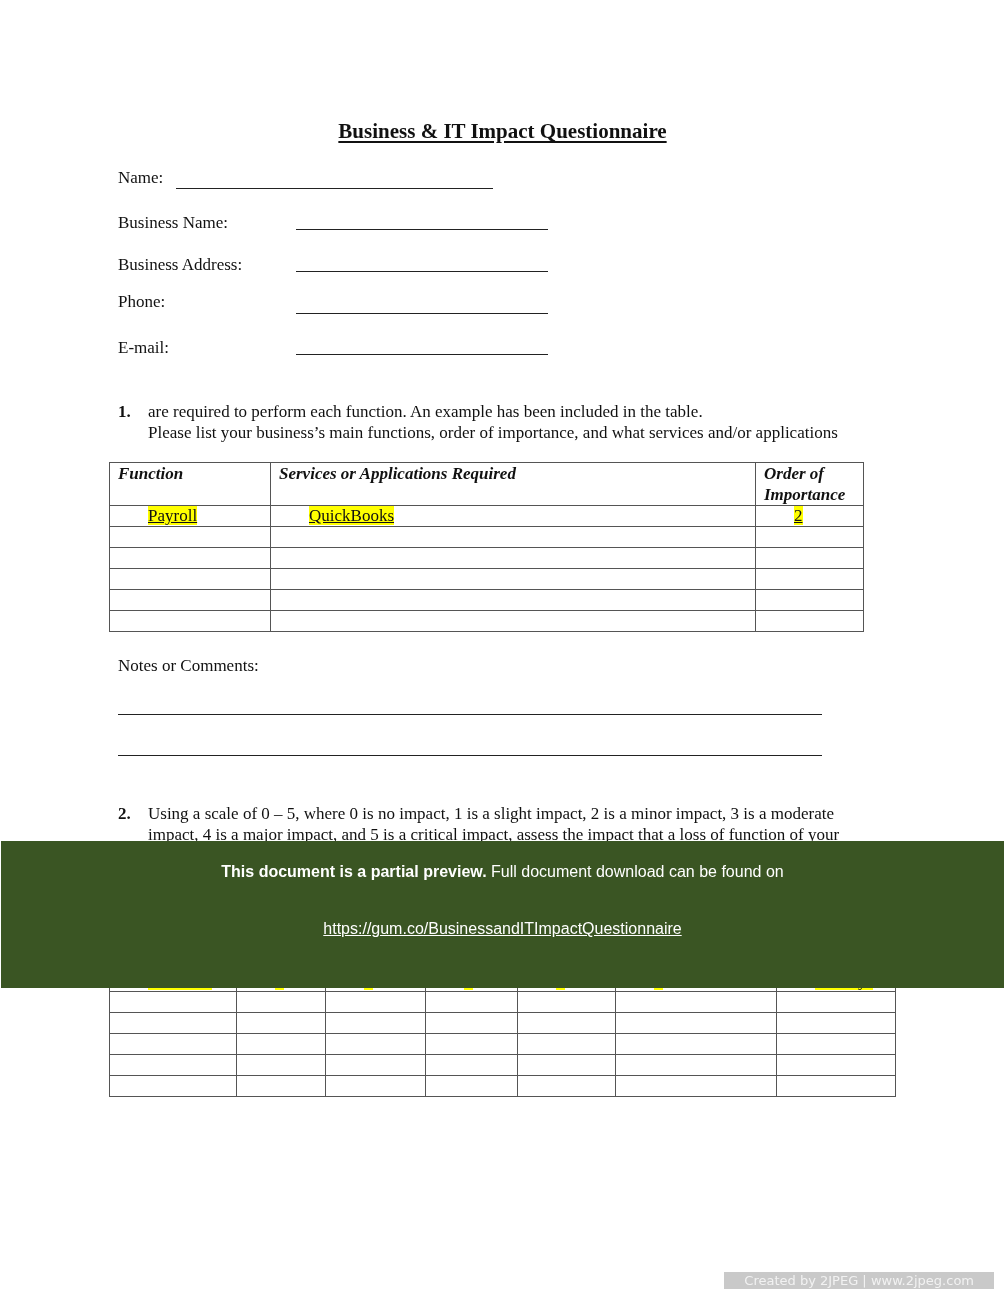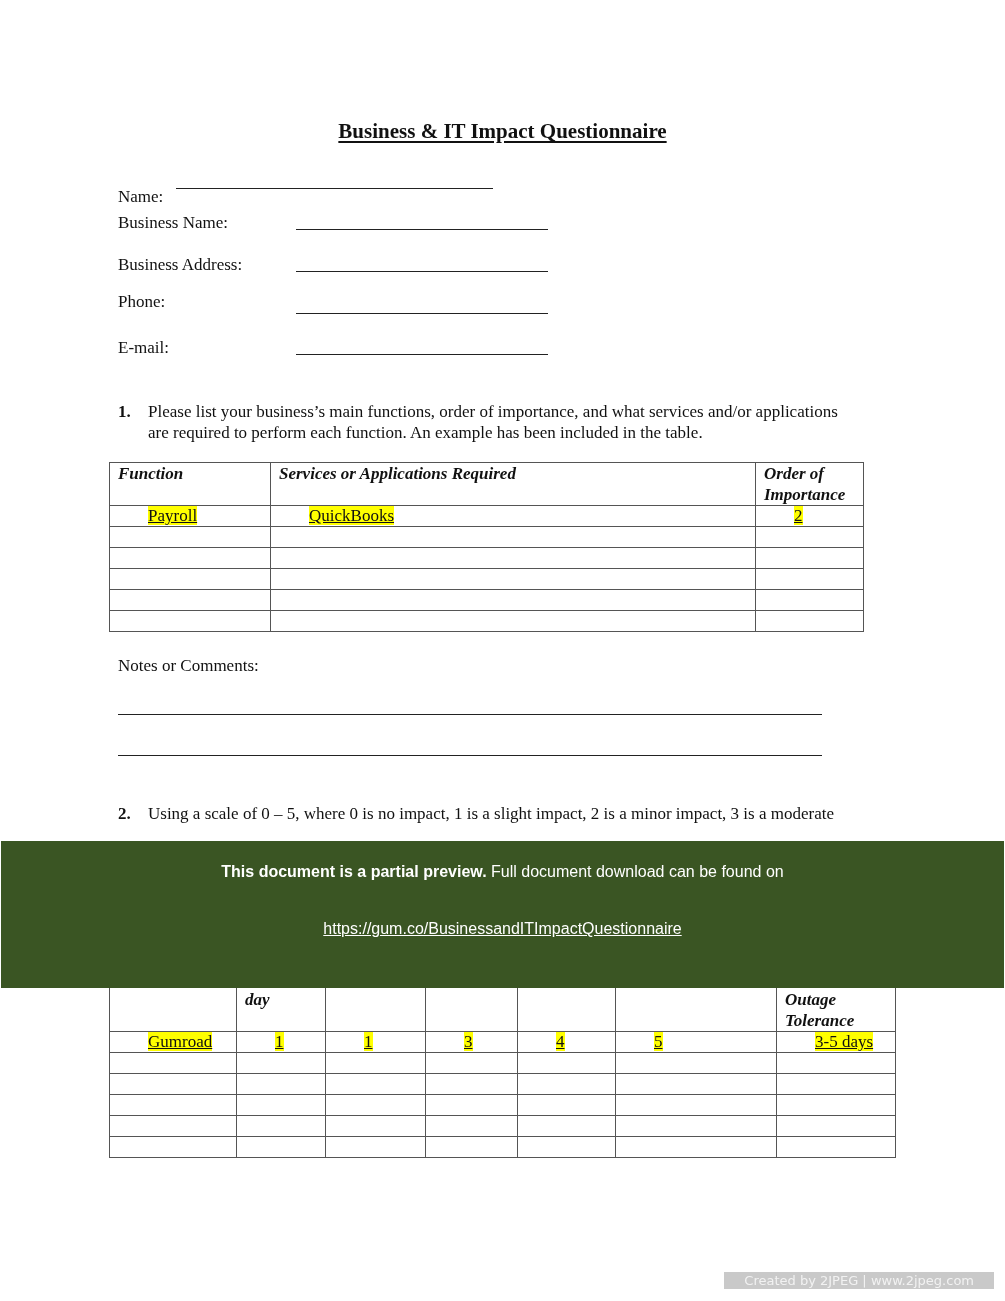--- a/index.html
+++ b/index.html
@@ -22,39 +22,39 @@
   .banner .l3 { position:absolute; left:0; right:0; top:79px; }
   .banner a { color:#fff; text-decoration:underline; }
   .wm { right:11px; top:1272px; background:#c9c9c9; color:#f2f2f2; font-family:"DejaVu Sans", sans-serif;
         font-size:13px; padding:1px 20px; }
 </style>
 </head>
 <body>
 
 <div class="abs title"><span>Business &amp; IT Impact Questionnaire</span></div>
 
-<div class="abs lbl" style="left:118px;top:187px">Name:</div>
+<div class="abs lbl" style="left:118px;top:168px">Name:</div>
 <div class="abs line" style="left:176px;top:188px;width:317px"></div>
 
 <div class="abs lbl" style="left:118px;top:213px">Business Name:</div>
 <div class="abs line" style="left:296px;top:229px;width:252px"></div>
 
 <div class="abs lbl" style="left:118px;top:255px">Business Address:</div>
 <div class="abs line" style="left:296px;top:271px;width:252px"></div>
 
 <div class="abs lbl" style="left:118px;top:292px">Phone:</div>
 <div class="abs line" style="left:296px;top:313px;width:252px"></div>
 
 <div class="abs lbl" style="left:118px;top:338px">E-mail:</div>
 <div class="abs line" style="left:296px;top:354px;width:252px"></div>
 
 <div class="abs q" style="left:118px;top:401px"><span class="qnum">1.</span></div>
 <div class="abs q" style="left:148px;top:401px;width:760px">
+  <div>are required to perform each function. An example has been included in the table.</div>
   <div>Please list your business’s main functions, order of importance, and what services and/or applications</div>
-  <div>are required to perform each function. An example has been included in the table.</div>
 </div>
 
 <table class="t" style="left:109px;top:462px;width:755px">
   <colgroup>
       <col style="width:161px">
       <col style="width:485px">
       <col style="width:108px">
     </colgroup>
   <tbody>
       <tr style="height:43px">
@@ -95,42 +95,34 @@
 </tbody>
   </table>
 
 <div class="abs lbl" style="left:118px;top:656px">Notes or Comments:</div>
 <div class="abs line" style="left:118px;top:714px;width:704px"></div>
 <div class="abs line" style="left:118px;top:755px;width:704px"></div>
 
 <div class="abs q" style="left:118px;top:803px"><span class="qnum">2.</span></div>
 <div class="abs q" style="left:148px;top:803px;width:770px">
   <div>Using a scale of 0 – 5, where 0 is no impact, 1 is a slight impact, 2 is a minor impact, 3 is a moderate</div>
+  <div>impact, 4 is a major impact, and 5 is a critical impact, assess the impact that a loss of function of your</div>
 </div>
 
 <table class="t" style="left:109px;top:970px;width:787px">
   <colgroup>
       <col style="width:127px">
       <col style="width:89px">
       <col style="width:100px">
       <col style="width:92px">
       <col style="width:98px">
       <col style="width:161px">
       <col style="width:119px">
     </colgroup>
   <tbody>
-      <tr style="height:60px">
-    <th style="padding-top:18px"></th>
-    <th style="padding-top:18px">day</th>
-    <th style="padding-top:18px"></th>
-    <th style="padding-top:18px"></th>
-    <th style="padding-top:18px"></th>
-    <th style="padding-top:18px"></th>
-    <th style="padding-top:18px">Outage Tolerance</th>
-  </tr>
   <tr style="height:21px">
     <td><span class="hl">Gumroad</span></td>
     <td><span class="hl">1</span></td>
     <td><span class="hl">1</span></td>
     <td><span class="hl">3</span></td>
     <td><span class="hl">4</span></td>
     <td><span class="hl">5</span></td>
     <td><span class="hl">3-5 days</span></td>
   </tr>
   <tr style="height:21px">

